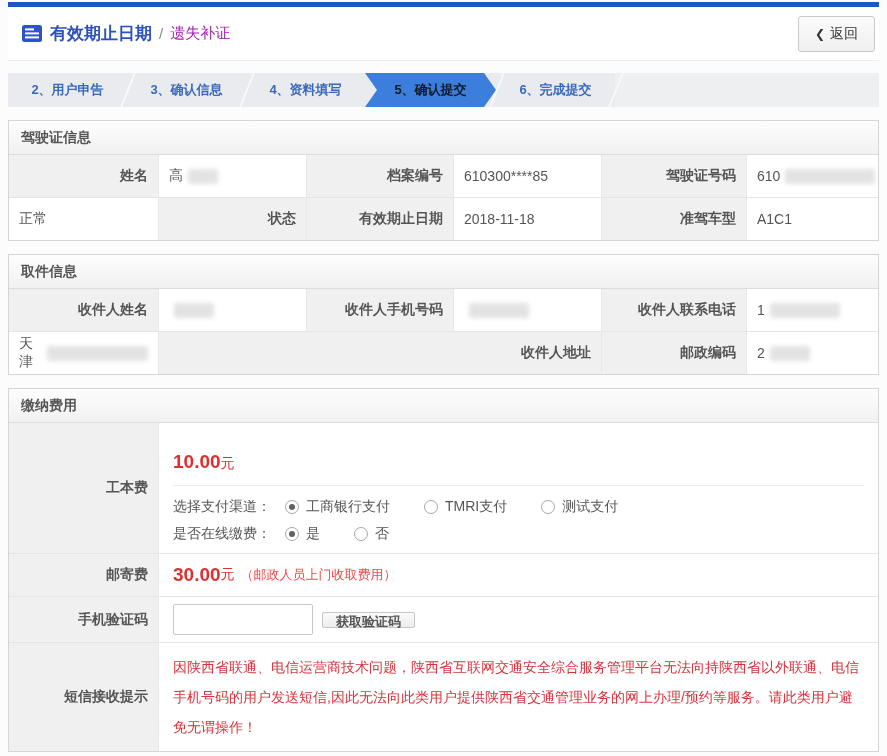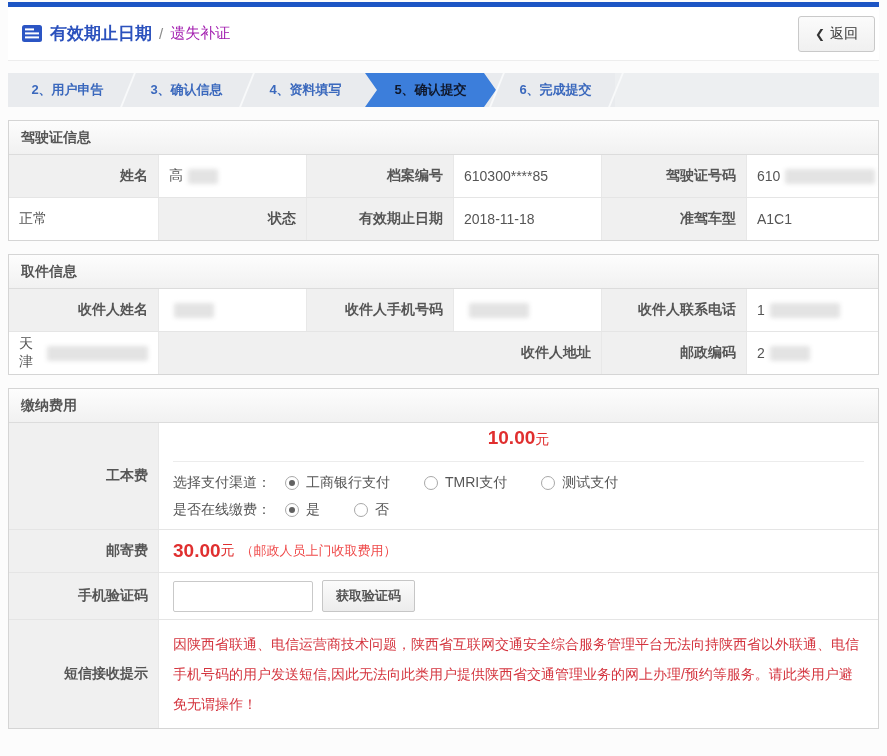--- a/index.html
+++ b/index.html
@@ -38,34 +38,34 @@
   .cell:last-child { border-right:none; }
   .cell.lab { background:#f0f0f0; justify-content:flex-end; font-weight:bold; text-align:right; }
   .p-row { display:grid; grid-template-columns:150px 1fr; }
   .p-row + .p-row { border-top:1px solid #e5e5e5; }
   .p-row .lab { border-right:1px solid #e8e8e8; }
 
   .redact { display:inline-block; height:15px; border-radius:2px; background:#e3e3e3; filter:blur(2px); margin-left:5px; }
   .rw30{width:30px}.rw40{width:40px}.rw60{width:60px}.rw70{width:70px}.rw90{width:90px}.rw120{width:120px}
 
   
-  .fee-cell { padding:4px 14px 10px 14px;text-align:center; }
+  .fee-cell { padding:28px 14px 10px 14px; }
   .fee-amount { color:#e02f2f; font-weight:bold; font-size:19px; }
   .fee-unit { color:#e02f2f; font-size:14px; }
   .fee-divider { border-bottom:1px solid #ececec; margin:12px 0 12px 0; }
   .opt-line { display:flex; align-items:center; font-size:14px; color:#555; margin-top:9px; }
   .opt-q { margin-right:14px; }
   .radio-opt { display:inline-flex; align-items:center; margin-right:34px; cursor:pointer; }
   .radio { width:14px; height:14px; border:1px solid #a8a8a8; border-radius:50%; background:#fff; display:inline-block; position:relative; margin-right:7px; flex:none; }
   .radio.checked::after { content:""; position:absolute; left:3px; top:3px; width:6px; height:6px; background:#616161; border-radius:50%; }
   .mail-cell { padding:8px 14px; display:flex; align-items:center; min-height:42px;text-align:center; }
   .mail-note { color:#ef4a4a; font-size:13px; margin-left:6px; }
   .code-cell { padding:7px 14px; display:flex; align-items:center; }
   .code-input { width:140px; height:31px; border:1px solid #c9c9c9; border-radius:2px; padding:0 8px; font-size:14px; font-family:inherit; color:#333; }
-  .get-code-btn { margin-left:9px; height:32px; padding:0 13px; background:linear-gradient(#fbfbfb,#ececec); border:1px solid #c6c6c6; border-radius:2px; color:#555; font-size:13px; font-weight:bold; cursor:pointer; font-family:inherit; }
+  .get-code-btn { margin-left:9px; height:16px; padding:0 13px; background:linear-gradient(#fbfbfb,#ececec); border:1px solid #c6c6c6; border-radius:2px; color:#555; font-size:13px; font-weight:bold; cursor:pointer; font-family:inherit; }
   .sms-cell { padding:9px 16px 9px 14px; }
   .sms-text { color:#d4343e; font-size:14px; line-height:30px; }
 </style>
 </head>
 <body>
 
 <div class="page">
   <div class="topbar"></div>
 
   <div class="header">

